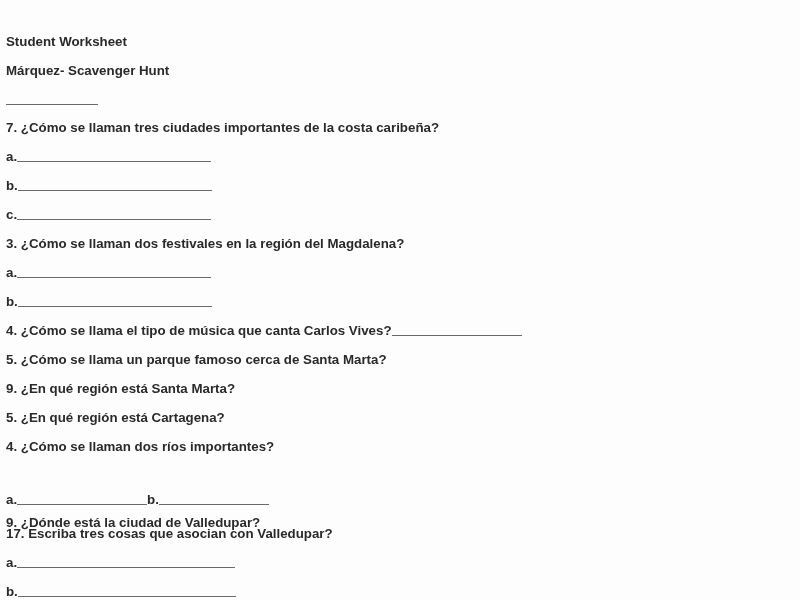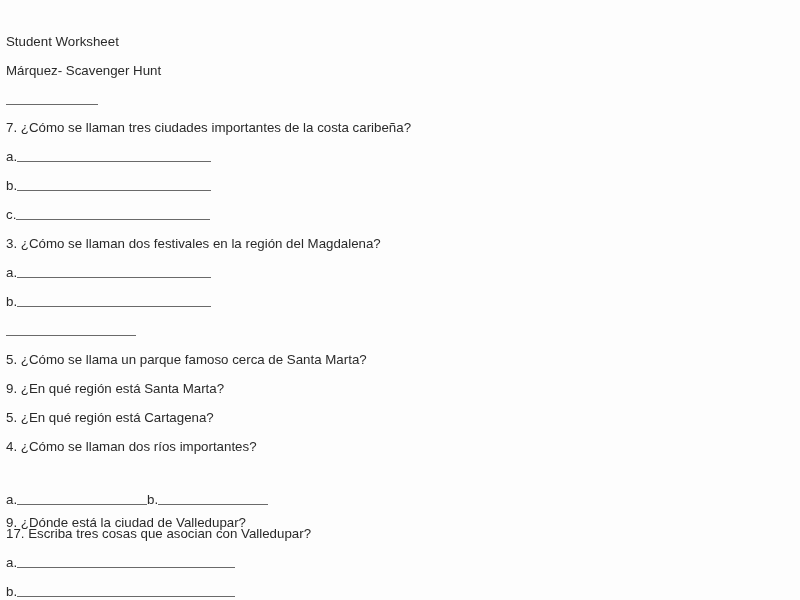--- a/index.html
+++ b/index.html
@@ -15,20 +15,21 @@
       font-family: "Liberation Sans", sans-serif;
       font-size: 13.3px;
       color: #2a2a2a;
     }
     .line {
       position: absolute;
       left: 6px;
       white-space: nowrap;
       line-height: 16px;
       height: 16px;
+      font-weight: bold;
     }
     .blank {
       display: inline-block;
       border-bottom: 1.3px solid #6a6a6a;
       height: 12px;
       vertical-align: baseline;
       margin-bottom: -1px;
     }
   </style>
 </head>
@@ -57,21 +58,21 @@
   <div class="line" style="top:236px">3. ¿Cómo se llaman dos festivales en la región del Magdalena?</div>
 
   <div class="line" style="top:265px">
     <span>a.</span><span class="blank" style="width:194px"></span>
   </div>
   <div class="line" style="top:294px">
     <span>b.</span><span class="blank" style="width:194px"></span>
   </div>
 
   <div class="line" style="top:323px">
-    <span class="blank" style="width:130px"></span>
+    <span>4. ¿Cómo se llama el tipo de música que canta Carlos Vives?</span><span class="blank" style="width:130px"></span>
   </div>
 
   <div class="line" style="top:352px">5. ¿Cómo se llama un parque famoso cerca de Santa Marta?</div>
   <div class="line" style="top:381px">9. ¿En qué región está Santa Marta?</div>
   <div class="line" style="top:410px">5. ¿En qué región está Cartagena?</div>
   <div class="line" style="top:439px">4. ¿Cómo se llaman dos ríos importantes?</div>
 
   <div class="line" style="top:492px">
     <span>a.</span><span class="blank" style="width:130px"></span><span>b.</span><span class="blank" style="width:110px"></span>
   </div>

